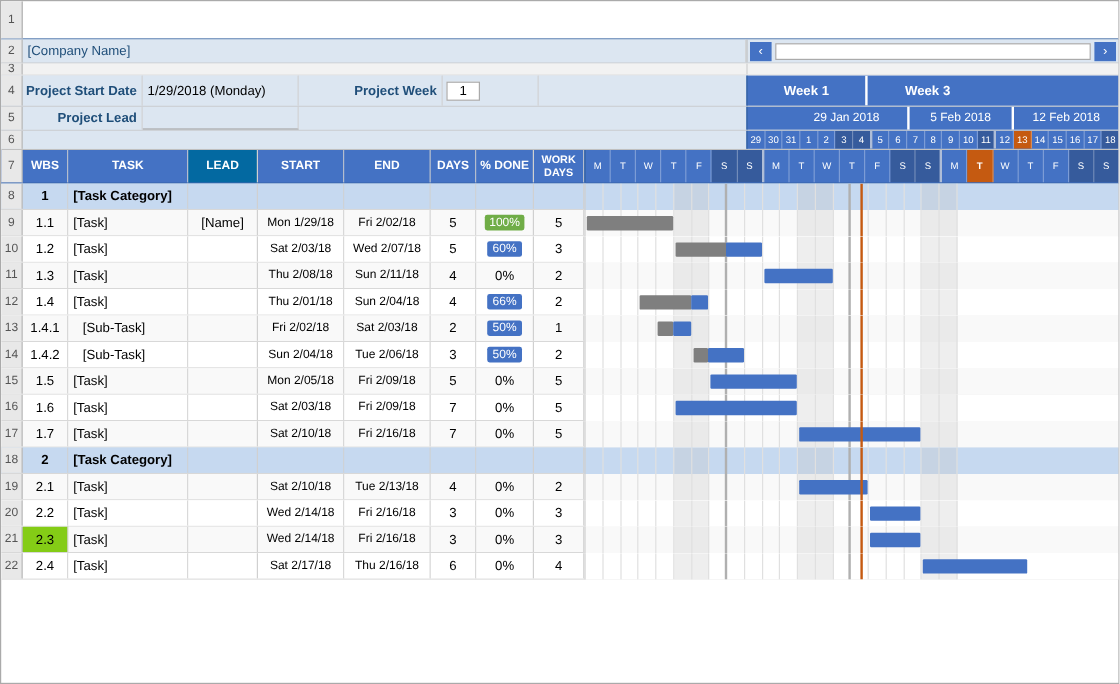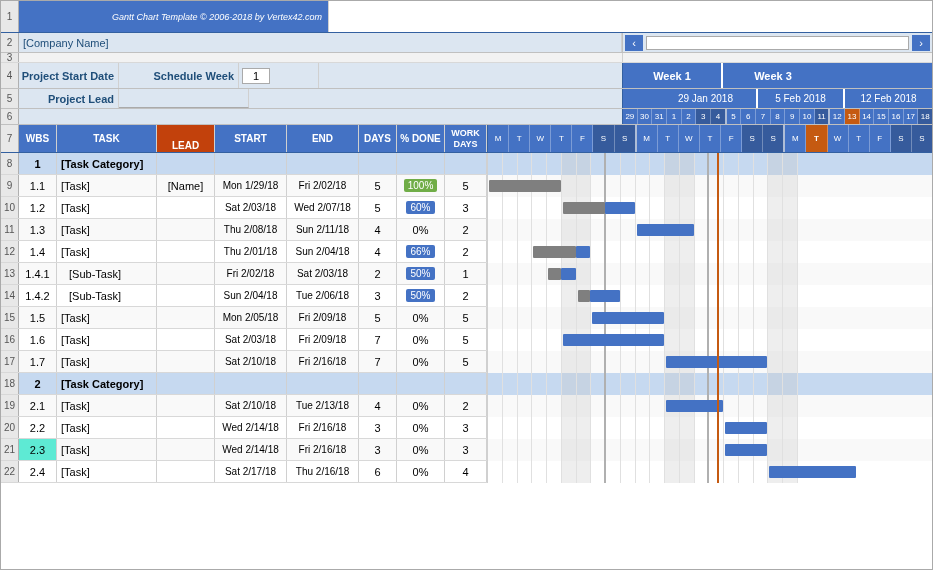--- a/index.html
+++ b/index.html
@@ -34,23 +34,20 @@
   </style>
 </head>
 <body>
 
 <div class="spreadsheet">
 
   <div class="row" style="height:32px; border-bottom:1px solid #3360a0;">
     <div class="cell col-row-num" style="background:#e8e8e8; font-size:10px; color:#555; border-right:1px solid #b0b0b0; justify-content:center;">1</div>
 
 
-    <div class="cell" style="background:#4472c4; width:310px; justify-content:flex-end; padding-right:6px;">
-      <span style="color:#fff; font-size:9px; font-style:italic;">Gantt Chart Template © 2006-2018 by Vertex42.com</span>
-    </div>
   </div>
 
   <div class="row" style="height:20px; background:#dce6f1; border-bottom:1px solid #c0c0c0;">
     <div class="cell col-row-num" style="background:#e8e8e8; font-size:10px; color:#555;">2</div>
     <div class="cell" style="background:#dce6f1; flex:1; padding-left:4px;">
       <span style="color:#1f4e79; font-size:11px;">[Company Name]</span>
     </div>
 
     <div style="width:310px; background:#dce6f1; display:flex; align-items:center; border-left:1px solid #c0c0c0;">
       <button style="background:#4472c4; color:#fff; border:none; width:18px; height:16px; cursor:pointer; font-size:11px; margin-left:2px;">‹</button>
@@ -63,22 +60,25 @@
     <div class="cell col-row-num" style="background:#e8e8e8; font-size:10px; color:#555;">3</div>
     <div style="flex:1; background:#f2f2f2;"></div>
     <div style="width:310px; background:#f2f2f2; border-left:1px solid #d0d0d0;"></div>
   </div>
 
   <div class="row" style="height:26px; background:#dce6f1; border-bottom:1px solid #c0c0c0;">
     <div class="cell col-row-num" style="background:#e8e8e8; font-size:10px; color:#555;">4</div>
     <div class="cell" style="background:#dce6f1; width:100px; justify-content:flex-end; padding-right:4px;">
       <span style="color:#1f4e79; font-weight:bold; font-size:11px;">Project Start Date</span>
     </div>
+    <div class="cell" style="background:#dce6f1; width:130px; padding-left:4px;">
+      <span style="font-size:11px;">1/29/2018 (Monday)</span>
+    </div>
     <div class="cell" style="background:#dce6f1; width:120px; justify-content:flex-end; padding-right:4px;">
-      <span style="color:#1f4e79; font-weight:bold; font-size:11px;">Schedule Week</span>
+      <span style="color:#1f4e79; font-weight:bold; font-size:11px;">Project Week</span>
     </div>
     <div class="cell" style="background:#dce6f1; width:80px;">
       <input class="display-week-input" type="text" style="width: 28px; height: 16px; border: 1px solid rgb(170, 170, 170); text-align: center; font-size: 11px;" value="1">
     </div>
     <div style="flex:1; background:#dce6f1;"></div>
 
     <div style="width:310px; background:#4472c4; display:flex; align-items:center; border-left:1px solid #3360a0; overflow:hidden;">
       <div style="width:100px; border-right:2px solid #fff; color:#fff; font-weight:bold; font-size:11px; text-align:center; height:100%; display:flex; align-items:center; justify-content:center;">Week 1</div>
       <div style="width:100px; color:#fff; font-weight:bold; font-size:11px; text-align:center; height:100%; display:flex; align-items:center; justify-content:center;">Week 3</div>
     </div>
@@ -132,21 +132,21 @@
   </div>
 
   <div class="row" style="height:28px; background:#4472c4; border-bottom:1px solid #3360a0;">
     <div class="cell col-row-num" style="background:#e8e8e8; font-size:10px; color:#555;">7</div>
     <div class="cell col-wbs" style="background:#4472c4; color:#fff; font-weight:bold; font-size:10px; justify-content:center;">
       <span>WBS</span>
     </div>
     <div class="cell col-task" style="background:#4472c4; color:#fff; font-weight:bold; font-size:10px; justify-content:center;">
       <span>TASK</span>
     </div>
-    <div class="cell col-lead" style="background:#c2410c; color:#fff; font-weight:bold; font-size:10px; justify-content:center;align-items:flex-end;">
+    <div class="cell col-lead" style="background:#0369a1; color:#fff; font-weight:bold; font-size:10px; justify-content:center;">
       <span>LEAD</span>
     </div>
     <div class="cell col-start" style="background:#4472c4; color:#fff; font-weight:bold; font-size:10px; justify-content:center;">
       <span>START</span>
     </div>
     <div class="cell col-end" style="background:#4472c4; color:#fff; font-weight:bold; font-size:10px; justify-content:center;">
       <span>END</span>
     </div>
     <div class="cell col-days" style="background:#4472c4; color:#fff; font-weight:bold; font-size:10px; justify-content:center;">
       <span>DAYS</span>
@@ -672,21 +672,21 @@
           <div style="position: absolute; top: 0px; bottom: 0px; left: 250.92px; width: 14.76px; border-right: 1px solid rgb(224, 224, 224); background: transparent; pointer-events: none;"></div>
           <div style="position: absolute; top: 0px; bottom: 0px; left: 265.68px; width: 14.76px; border-right: 1px solid rgb(224, 224, 224); background: transparent; pointer-events: none;"></div>
           <div style="position: absolute; top: 0px; bottom: 0px; left: 280.44px; width: 14.76px; border-right: 1px solid rgb(224, 224, 224); background: rgba(200, 200, 200, 0.3); pointer-events: none;"></div>
           <div style="position: absolute; top: 0px; bottom: 0px; left: 295.2px; width: 14.76px; border-right: 1px solid rgb(224, 224, 224); background: rgba(200, 200, 200, 0.3); pointer-events: none;"></div>
           <div style="position: absolute; top: 0px; bottom: 0px; left: 228.78px; width: 2px; background: rgb(197, 90, 17); z-index: 10;"></div>
           <div style="position: absolute; top: 5px; left: 237.16px; width: 42.28px; height: 12px; background: rgb(68, 114, 196); border-radius: 1px; z-index: 5;"></div>
         </div>
       </div>
       <div class="row" style="height: 22px; background: rgb(249, 249, 249); border-bottom: 1px solid rgb(216, 216, 216);">
         <div class="cell col-row-num" style="background:#e8e8e8; font-size:10px; color:#555; border-right:1px solid #b0b0b0; justify-content:center;">21</div>
-        <div class="cell col-wbs" style="background:#5eead4; color:#000; font-size:11px; justify-content:center;">2.3</div>
+        <div class="cell col-wbs" style="background:#84cc16; color:#000; font-size:11px; justify-content:center;">2.3</div>
         <div class="cell col-task" style="background:#f9f9f9; color:#000; font-size:11px; padding-left:4px;">[Task]</div>
         <div class="cell col-lead" style="background:#f9f9f9; font-size:11px; justify-content:center;"></div>
         <div class="cell col-start" style="background:#f9f9f9; font-size:10px; justify-content:center;">Wed 2/14/18</div>
         <div class="cell col-end" style="background:#f9f9f9; font-size:10px; justify-content:center;">Fri 2/16/18</div>
         <div class="cell col-days" style="background:#f9f9f9; font-size:11px; justify-content:center;">3</div>
         <div class="cell col-pctdone" style="background:#f9f9f9; justify-content:center;">
           <span style="font-size:11px;">0%</span>
         </div>
         <div class="cell col-workdays" style="background:#f9f9f9; font-size:11px; justify-content:center;">3</div>
         <div style="flex: 1 1 0%; position: relative; height: 22px; background: rgb(249, 249, 249); border-left: 1px solid rgb(208, 208, 208); overflow: hidden;">

